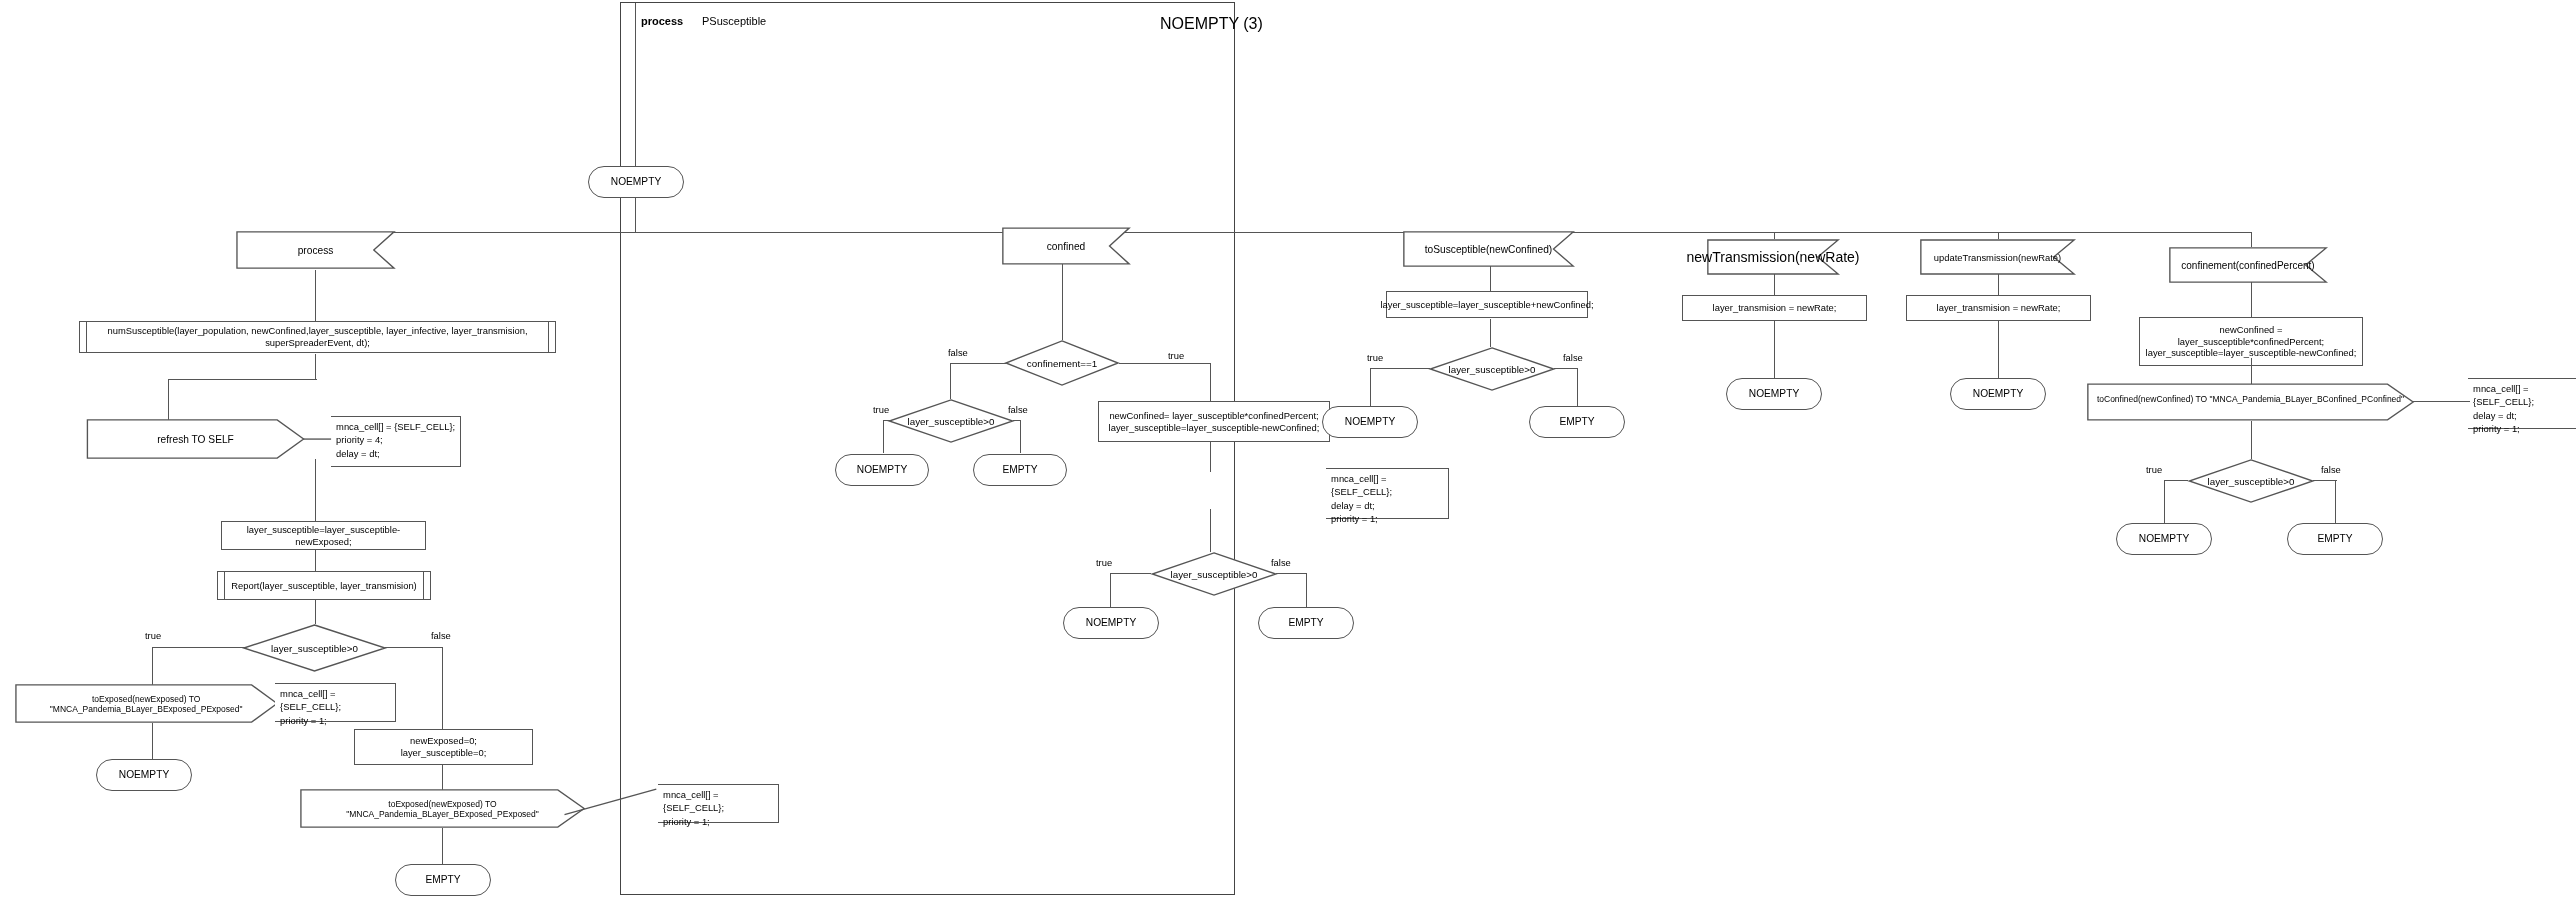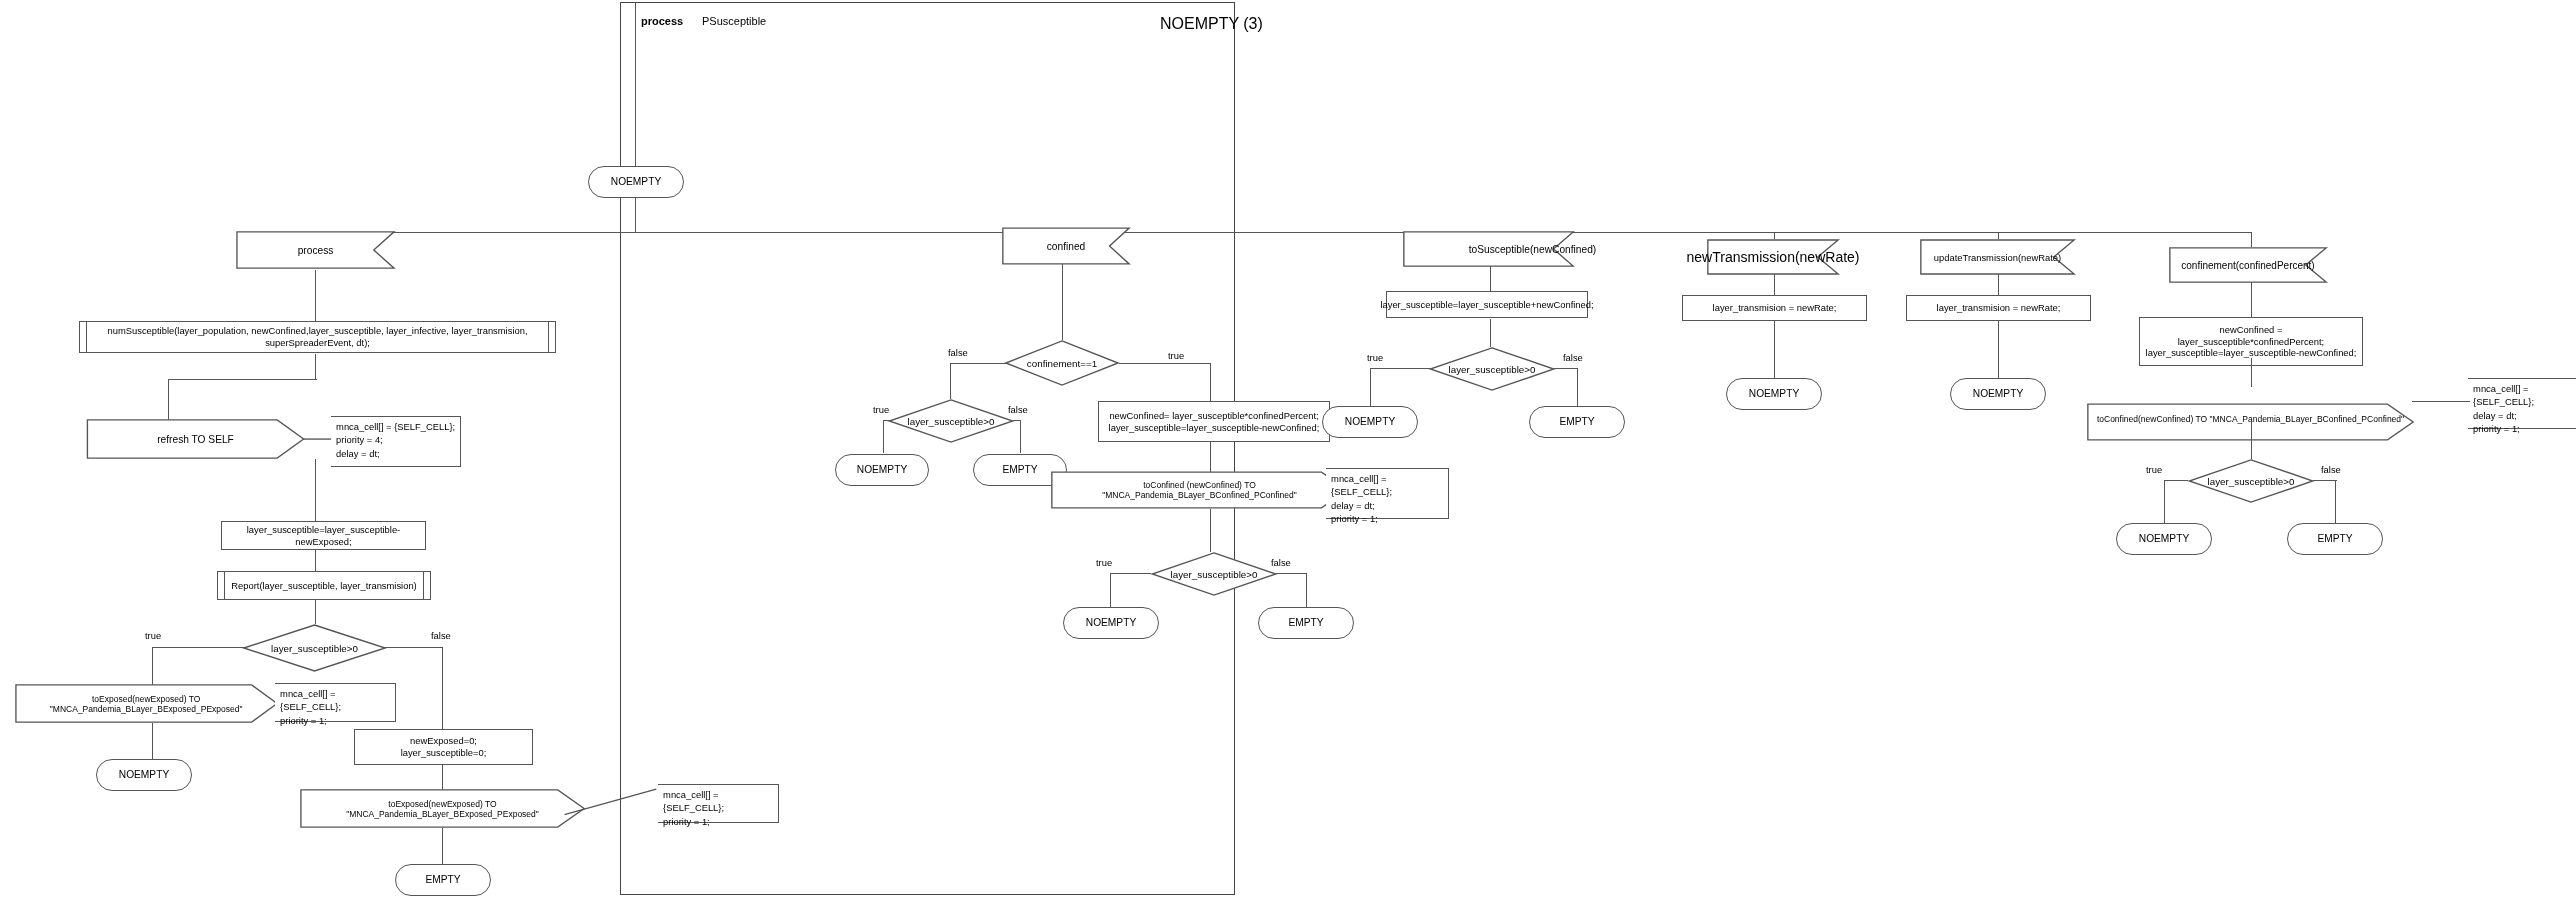--- a/index.html
+++ b/index.html
@@ -199,26 +199,20 @@
   <div class="ln lnh" style="left:1013px;top:420px;width:7.7px;"></div>
   <div class="ln lnv" style="left:1020px;top:420px;height:33px;"></div>
 
   <div class="node state ctr" style="left:835px;top:454px;width:94px;height:32px;">NOEMPTY</div>
   <div class="node state ctr" style="left:973px;top:454px;width:94px;height:32px;">EMPTY</div>
 
   <div class="node task ctr multiline" style="left:1098px;top:401px;width:232px;height:41px;font-size:9.4px;">newConfined= layer_susceptible*confinedPercent;
 layer_susceptible=layer_susceptible-newConfined;</div>
   <div class="ln lnv" style="left:1210px;top:442px;height:30px;"></div>
 
-  <div class="signal-wrap" style="left:1051px;top:471px;width:297px;height:38px;">
-    <svg width="297" height="38" viewBox="0 0 348 44">
-        <polygon points="1,1 317,1 347,22 317,43 1,43" fill="#fff" stroke="#555" stroke-width="1.6"></polygon>
-      </svg>
-    <div class="lbl" style="font-size:8.5px;padding-right:22px;">toConfined (newConfined) TO "MNCA_Pandemia_BLayer_BConfined_PConfined"</div>
-  </div>
   <div class="note leftnote" style="position:absolute;left:1326px;top:468px;width:113px;height:44px;">mnca_cell[] = {SELF_CELL};
 delay = dt;
 priority = 1;</div>
 
   <div class="ln lnv" style="left:1210px;top:509px;height:43px;"></div>
 
   <div class="dec" style="left:1151px;top:552px;width:126px;height:44px;">
     <svg width="126" height="44" viewBox="0 0 148 52">
         <polygon points="74,1 147,26 74,51 1,26" fill="#fff" stroke="#555" stroke-width="1.6"></polygon>
       </svg>
@@ -233,21 +227,21 @@
 
   <div class="node state ctr" style="left:1063px;top:607px;width:96px;height:32px;">NOEMPTY</div>
   <div class="node state ctr" style="left:1258px;top:607px;width:96px;height:32px;">EMPTY</div>
 
   <div class="ln lnv" style="left:1490px;top:232px;height:6.8px;"></div>
 
   <div class="signal-wrap" style="left:1403px;top:231px;width:171px;height:36px;">
     <svg width="171" height="36" viewBox="0 0 200 42">
         <polygon points="1,1 199,1 176,21 199,41 1,41" fill="#fff" stroke="#555" stroke-width="1.6"></polygon>
       </svg>
-    <div class="lbl" style="padding-right:17px;padding-left:44px;">toSusceptible(newConfined)</div>
+    <div class="lbl" style="padding-right:17px;">toSusceptible(newConfined)</div>
   </div>
 
   <div class="ln lnv" style="left:1490px;top:266px;height:26px;"></div>
 
   <div class="node task ctr" style="left:1386px;top:291px;width:202px;height:27px;font-size:9.4px;">layer_susceptible=layer_susceptible+newConfined;</div>
 
   <div class="ln lnv" style="left:1490px;top:319px;height:28px;"></div>
 
   <div class="dec" style="left:1429px;top:347px;width:126px;height:44px;">
     <svg width="126" height="44" viewBox="0 0 148 52">
@@ -308,21 +302,21 @@
     <div class="lbl" style="font-size:10px;padding-right:17px;">confinement(confinedPercent)</div>
   </div>
 
   <div class="ln lnv" style="left:2251px;top:282px;height:37px;"></div>
 
   <div class="node task ctr multiline" style="left:2139px;top:317px;width:224px;height:49px;font-size:9.4px;">newConfined = layer_susceptible*confinedPercent;
 layer_susceptible=layer_susceptible-newConfined;</div>
 
   <div class="ln lnv" style="left:2251px;top:358px;height:29px;"></div>
 
-  <div class="signal-wrap" style="left:2087px;top:403px;width:327px;height:32px;">
+  <div class="signal-wrap" style="left:2087px;top:383px;width:327px;height:32px;">
     <svg width="327" height="38" viewBox="0 0 383 44">
         <polygon points="1,1 352,1 382,22 352,43 1,43" fill="#fff" stroke="#555" stroke-width="1.6"></polygon>
       </svg>
     <div class="lbl" style="font-size:8.5px;padding-right:22px;">toConfined(newConfined) TO "MNCA_Pandemia_BLayer_BConfined_PConfined"</div>
   </div>
   <div class="note leftnote" style="position:absolute;left:2468px;top:378px;width:111px;height:44px;">mnca_cell[] = {SELF_CELL};
 delay = dt;
 priority = 1;</div>
   <div class="ln lnh" style="left:2412px;top:401px;width:58px;"></div>
 

